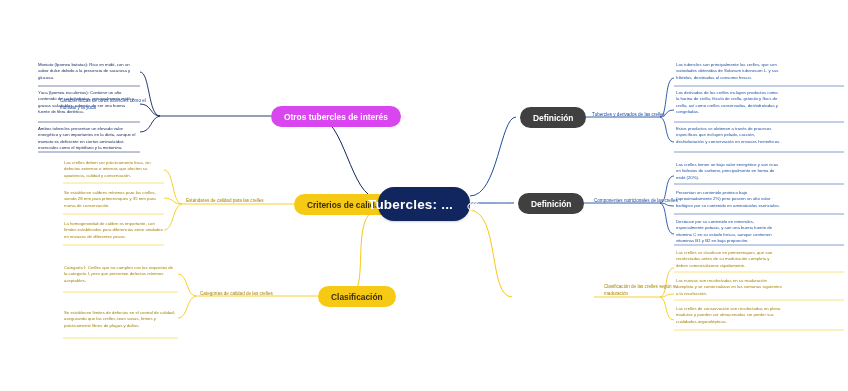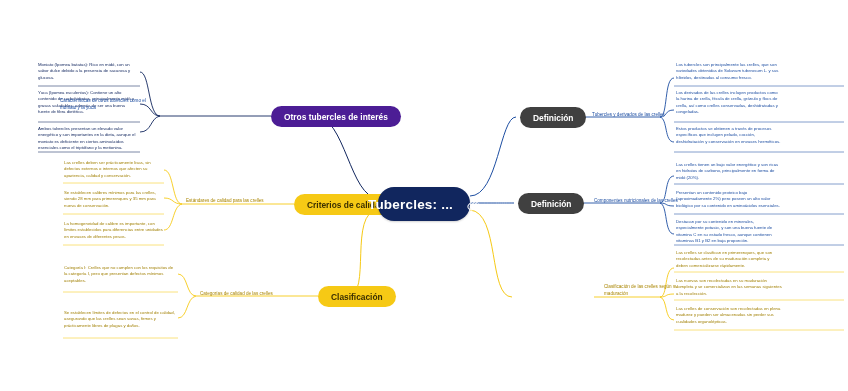--- a/index.html
+++ b/index.html
@@ -33,21 +33,21 @@
     display: flex; align-items: center; justify-content: center;
     height: 21px;
     padding: 0 13px;
     border-radius: 11px;
     font-size: 8.4px;
     font-weight: bold;
     white-space: nowrap;
     z-index: 5;
   }
   .pill.blue   { background: #404040; color: #ffffff; }
-  .pill.navy   { background: #4c1d95; color: #ffffff; }
+  .pill.navy   { background: #d946ef; color: #ffffff; }
   .pill.yellow { background: #f6c915; color: #3a2f00; }
 
   
   .caption {
     position: absolute;
     font-size: 4.6px;
     line-height: 1.42;
     z-index: 4;
   }
   .caption.blue   { color: #1d4ea2; }

